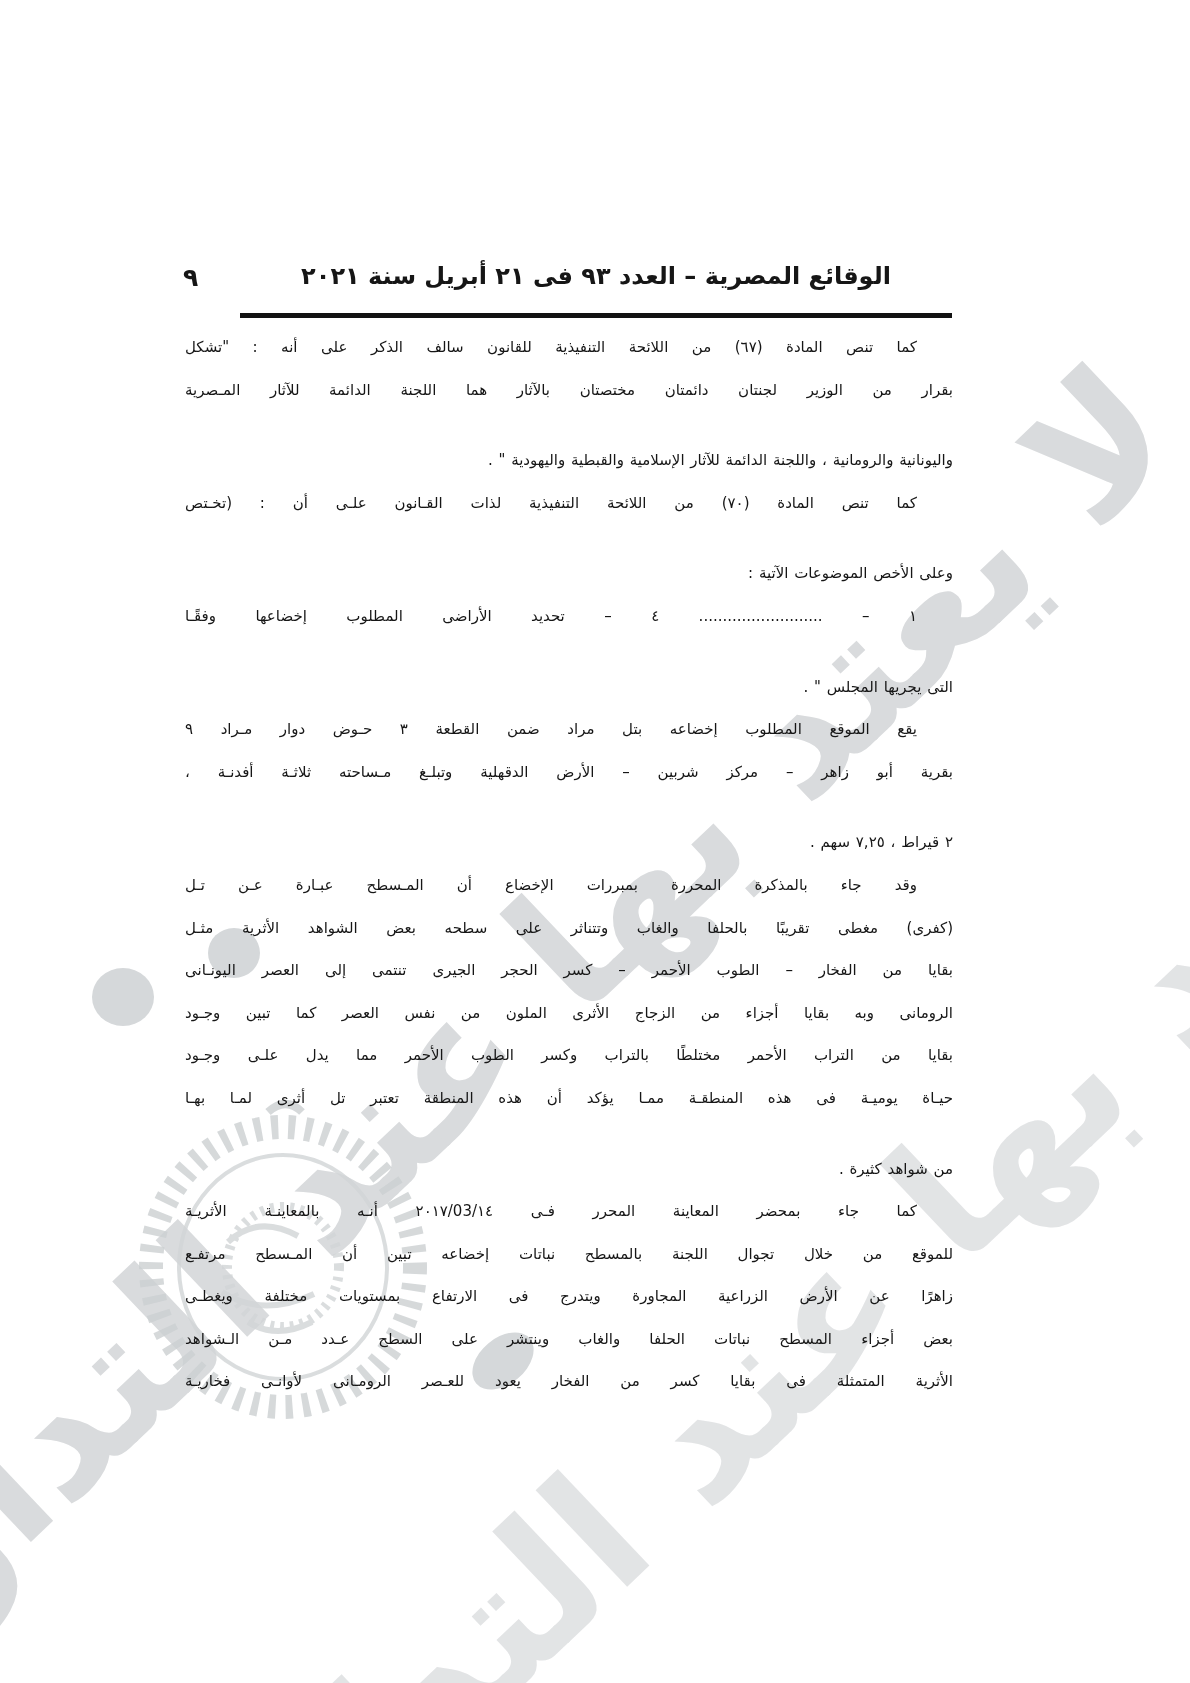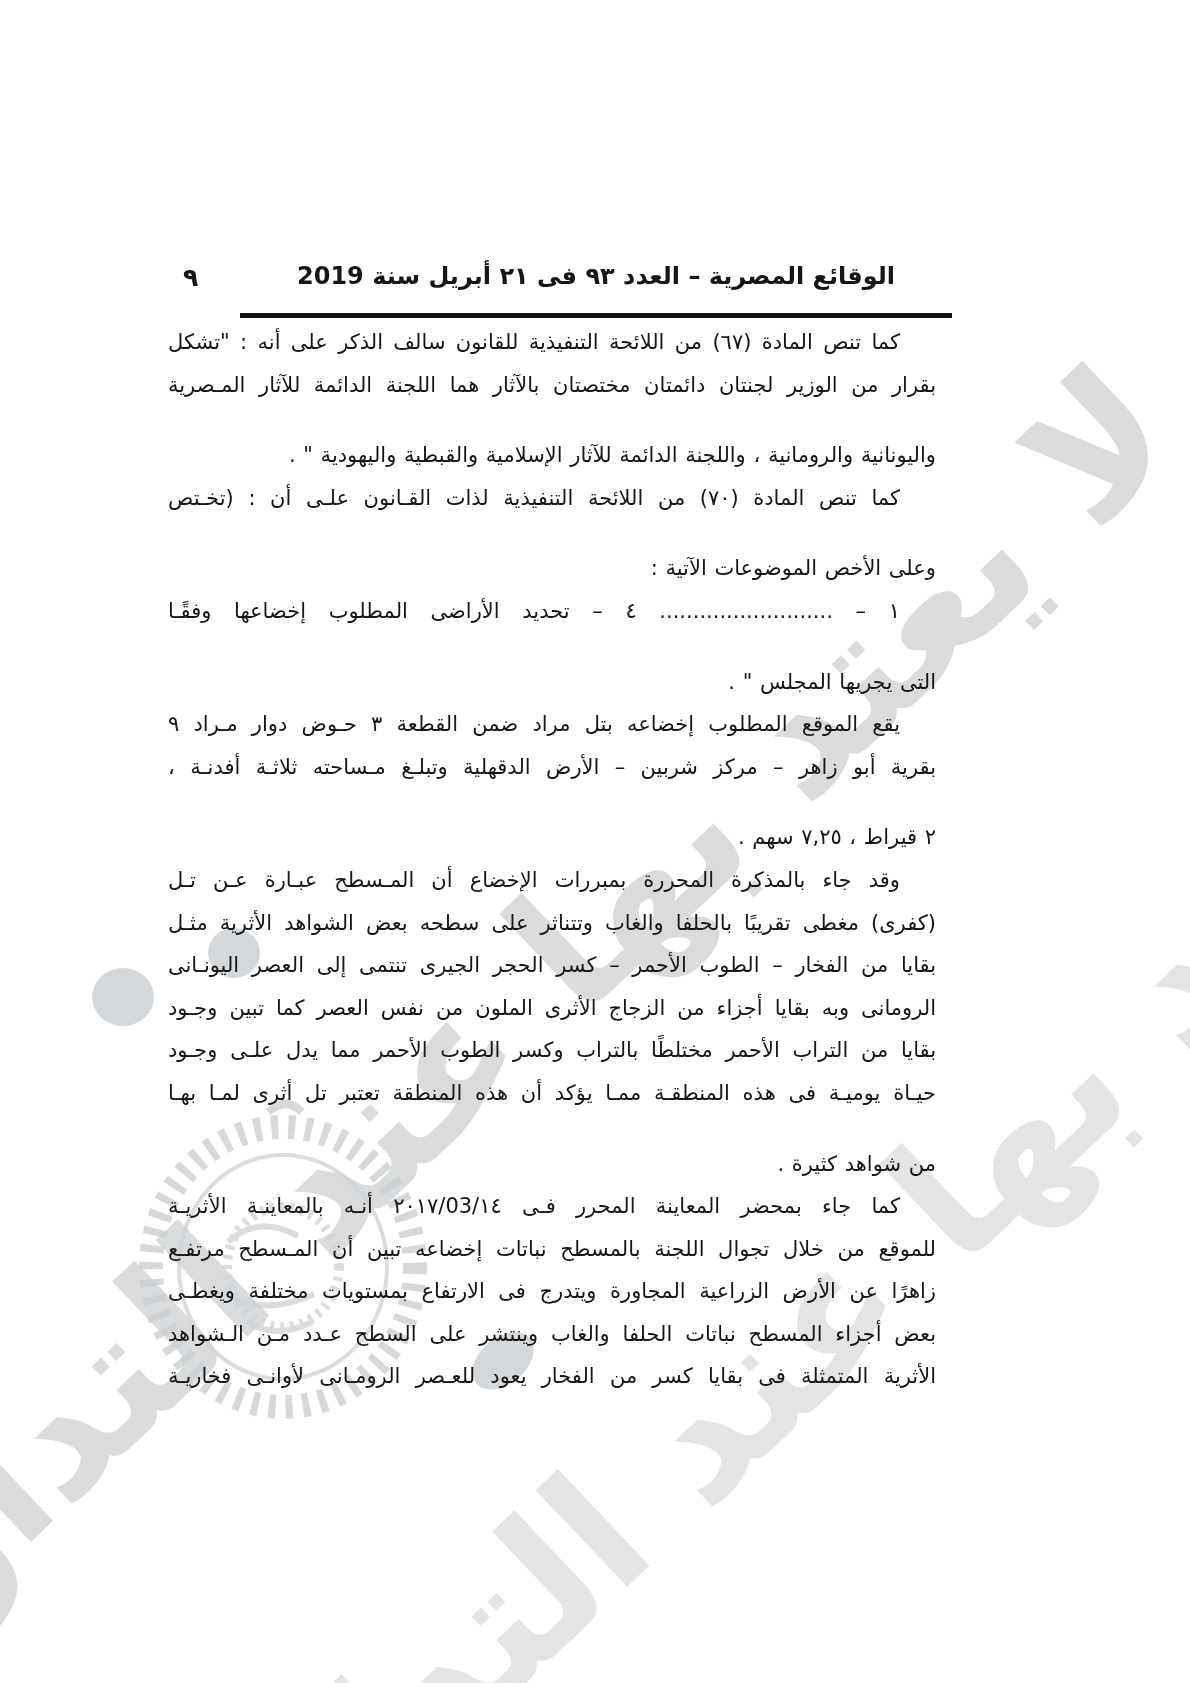--- a/index.html
+++ b/index.html
@@ -42,24 +42,24 @@
     font-size:24px;font-weight:bold;
     letter-spacing:0;
   }
   .header-rule{
     position:absolute;left:240px;top:313px;width:712px;height:5px;
     background:#121212;
   }
   
   .body-text{
     position:absolute;
-    left:168px;top:326px;width:768px;
+    left:185px;top:326px;width:768px;
     direction:rtl;
-    font-size:21px;
-    line-height:32px;
+    font-size:15px;
+    line-height:43px;
     word-spacing:1px;
   }
   .paragraph{margin:0;}
   .line{
     height:42.6px;
     text-align:justify;
     text-align-last:justify;
     text-justify:inter-word;
     white-space:normal;
     overflow:visible;
@@ -82,21 +82,21 @@
       <path d="M110 170 q30 -28 70 -6 M104 220 q40 26 92 2 M130 250 q28 18 64 0" fill="none" stroke="#d2d5d7" stroke-width="6"></path>
       <path d="M150 40 q18 -16 34 0" fill="none" stroke="#ccd0d2" stroke-width="8"></path>
     </svg>
     <div class="wm-dot d1"></div>
     <div class="wm-dot d2"></div>
     <div class="wm-dot d3"></div>
   </div>
 
   <header class="page-header">
     <div class="page-number">٩</div>
-    <div class="header-title">الوقائع المصرية – العدد ٩٣ فى ٢١ أبريل سنة 2019</div>
+    <div class="header-title">الوقائع المصرية – العدد ٩٣ فى ٢١ أبريل سنة ٢٠٢١</div>
     <div class="header-rule"></div>
   </header>
 
   <main class="body-text">
       <div class="paragraph">
         <div class="line first">كما تنص المادة (٦٧) من اللائحة التنفيذية للقانون سالف الذكر على أنه : "تشكل</div>
         <div class="line">بقرار من الوزير لجنتان دائمتان مختصتان بالآثار هما اللجنة الدائمة للآثار المـصرية</div>
         <div class="line endline">واليونانية والرومانية ، واللجنة الدائمة للآثار الإسلامية والقبطية واليهودية " .</div>
       </div>
       <div class="paragraph">

